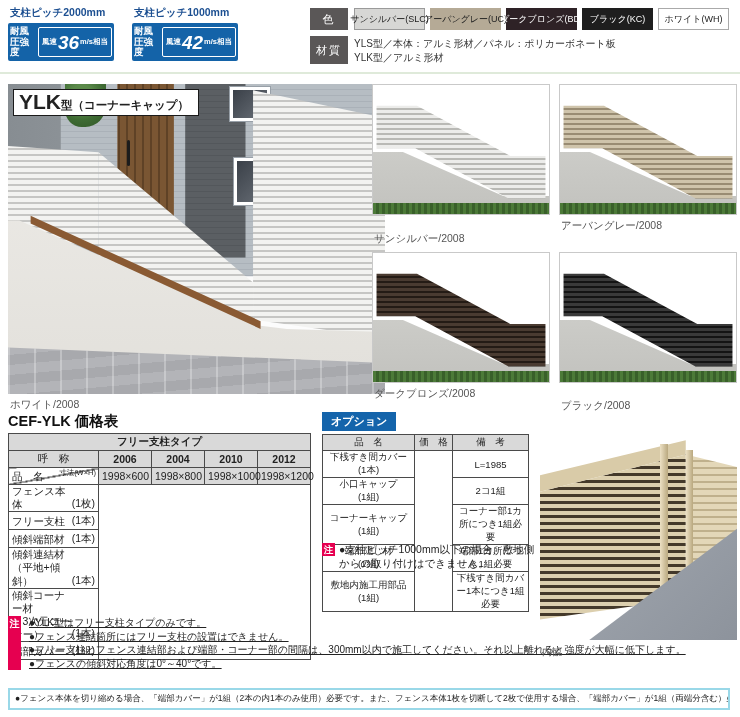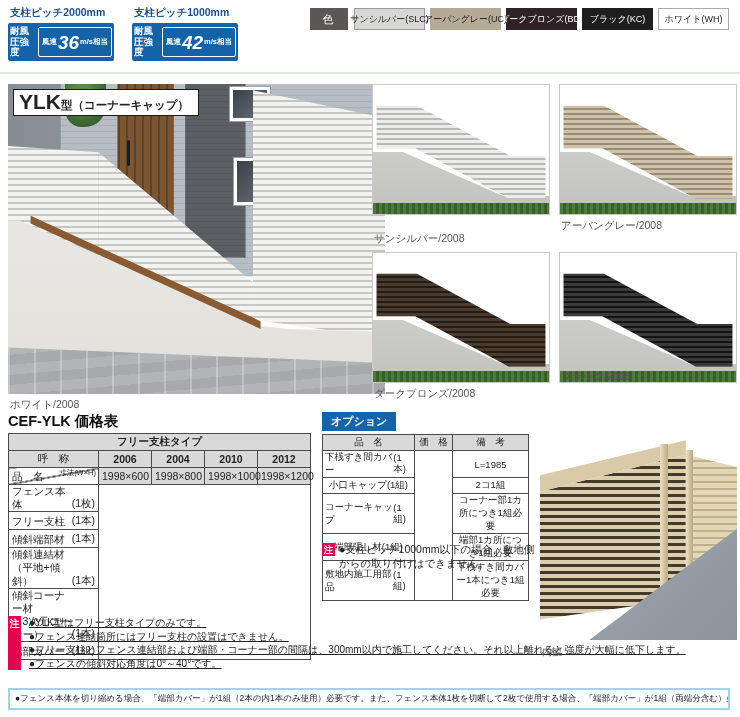--- a/index.html
+++ b/index.html
@@ -66,21 +66,21 @@
   .v-wall{background:linear-gradient(180deg,#d6d6d2,#c2c2be);clip-path:polygon(0 52%,17% 52%,74% 86%,100% 86%,100% 100%,0 100%);}
   .v-fence{clip-path:polygon(2% 16%,25% 16%,78% 55%,98% 55%,98% 88%,77% 88%,24% 49%,2% 49%);}
   .v-slc .v-fence{background:repeating-linear-gradient(180deg,#ececea 0 3px,#b9b9b5 3px 5px);}
   .v-uc  .v-fence{background:repeating-linear-gradient(180deg,#cfc4ab 0 3px,#998c73 3px 5px);}
   .v-bd  .v-fence{background:repeating-linear-gradient(180deg,#4a3b31 0 3px,#241b15 3px 5px);}
   .v-kc  .v-fence{background:repeating-linear-gradient(180deg,#3a3a3a 0 3px,#141414 3px 5px);}
   .v-grass{position:absolute;left:0;right:0;bottom:0;height:11px;
            background:repeating-linear-gradient(90deg,#4c7a38 0 3px,#39602a 3px 6px);}
   .vcap{position:absolute;font-size:10.5px;color:#555;}
   .vc1{left:374px;top:219px;margin-top:13px;} .vc2{left:561px;top:219px;}
-  .vc3{left:374px;top:387px;} .vc4{left:561px;top:370px;font-weight:bold;}
+  .vc3{left:374px;top:387px;} .vc4{left:561px;top:399px;}
 
   
   .price-title{position:absolute;left:8px;top:412px;font-size:14.5px;font-weight:bold;color:#111;}
   table{border-collapse:collapse;}
   .price-table{position:absolute;left:8px;top:433px;width:302px;table-layout:fixed;}
   .price-table td{border:1px solid #4a4a4a;font-size:10.5px;padding:0 3px;height:17px;box-sizing:border-box;}
   .gray{background:#d9d9d9;}
   .center{text-align:center;}
   .bold{font-weight:bold;}
   .sizecell{font-size:10px;text-align:center;background:#d9d9d9;}
@@ -100,21 +100,21 @@
   .notes-bar{width:13px;background:#e60050;color:#fff;font-size:10px;font-weight:bold;text-align:center;padding-top:1px;flex:none;}
   .notes-body{padding-left:8px;font-size:10px;line-height:13.5px;white-space:nowrap;text-decoration:underline;}
 
   .footer-box{position:absolute;left:8px;top:688px;width:722px;height:22px;border:2px solid #99d8e8;box-sizing:border-box;
               display:flex;align-items:center;padding:0 5px;font-size:8.5px;white-space:nowrap;overflow:hidden;}
 
   
   .opt-tag{position:absolute;left:322px;top:412px;background:#1464ab;color:#fff;font-size:11px;font-weight:bold;padding:2px 9px;}
   .opt-table{position:absolute;left:322px;top:434px;width:206px;table-layout:fixed;}
   .opt-table td{border:1px solid #4a4a4a;font-size:9.5px;padding:0 2px;height:16px;box-sizing:border-box;}
-  .o-item{display:flex;justify-content:center;align-items:center;}
+  .o-item{display:flex;justify-content:flex-end;align-items:center;flex-direction:column;}
   .o-note{font-size:7px;text-align:center;padding:0 1px;}
   .o-ind{padding-left:8px;}
   .opt-note{position:absolute;left:322px;top:542px;width:214px;display:flex;}
   .opt-note-badge{width:13px;height:13px;background:#e60050;color:#fff;font-size:9.5px;font-weight:bold;text-align:center;line-height:13px;flex:none;margin-top:1px;}
   .opt-note-text{padding-left:4px;font-size:10.5px;line-height:14px;}
 
   
   .interior{position:absolute;left:540px;top:434px;width:197px;height:206px;background:#fff;overflow:hidden;}
   .in-shape{position:absolute;inset:0;}
   .in-face{background:repeating-linear-gradient(180deg,#dccfae 0 4px,#44392a 4px 7px);clip-path:polygon(0 28%,74% 10%,74% 80%,0 90%);}
@@ -158,20 +158,27 @@
 
   <div class="spec-area">
     <div class="spec-row">
       <div class="spec-label">色</div>
       <div class="swatches">
         <div class="swatch sw-slc">サンシルバー(SLC)</div>
         <div class="swatch sw-uc">アーバングレー(UC)</div>
         <div class="swatch sw-bd">ダークブロンズ(BD)</div>
         <div class="swatch sw-kc">ブラック(KC)</div>
         <div class="swatch sw-wh">ホワイト(WH)</div>
+      </div>
+    </div>
+    <div class="spec-row">
+      <div class="spec-label" style="height:28px;">材質</div>
+      <div class="material-lines">
+        <div>YLS型／本体：アルミ形材／パネル：ポリカーボネート板</div>
+        <div>YLK型／アルミ形材</div>
       </div>
     </div>
   </div>
 
   <div class="divider"></div>
 
   <div class="photo">
     <div class="ph-shape ph-sidewall"></div>
     <div class="ph-shape ph-house"></div>
     <div class="ph-shape ph-accent"></div>

